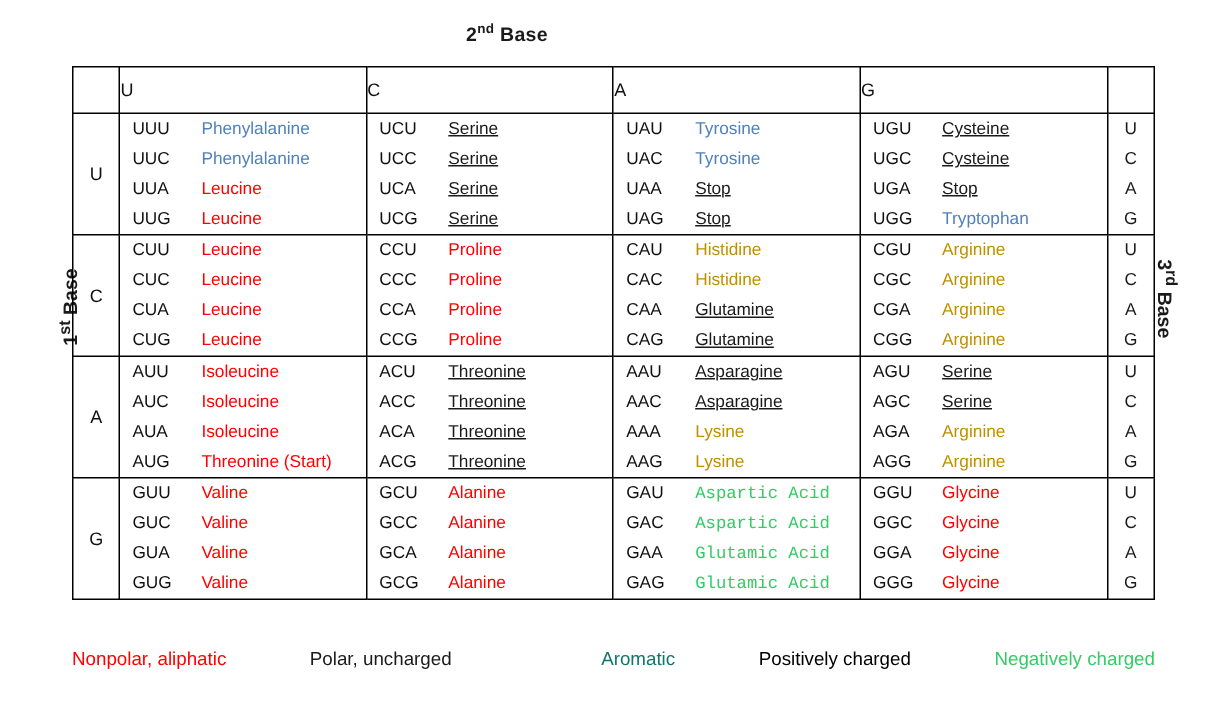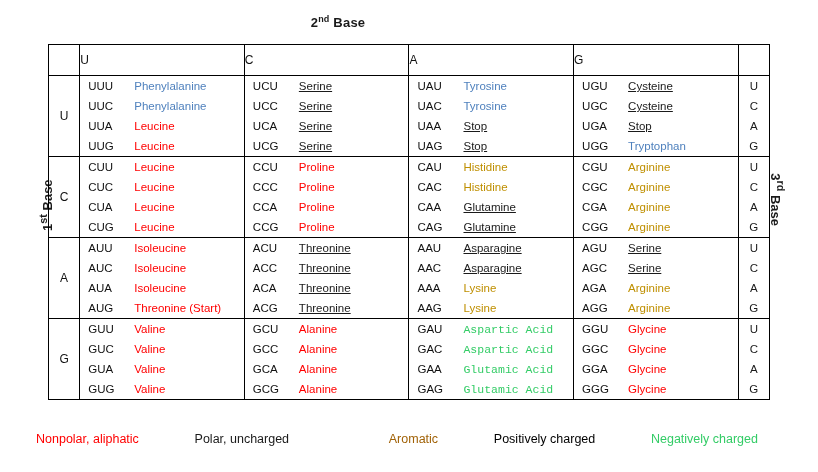--- a/index.html
+++ b/index.html
@@ -130,21 +130,21 @@
   
   .c-nonpolar { color: #ff0000; }
   .c-polar    { color: #1a1a1a; text-decoration: underline; }
   .c-aromatic { color: #4f81bd; }
   .c-positive { color: #bf8f00; }
   .c-negative { color: #33cc66; font-family: Liberation Mono, monospace; }
 
   
   .legend {
     position: absolute;
-    left: 36px;
+    left: 48px;
     top: 432px;
     width: 722px;
     display: flex;
     align-items: center;
     justify-content: space-between;
     font-size: 12.5px;
   }
   .legend span { white-space: nowrap; }
 </style>
 </head>
@@ -513,18 +513,18 @@
               <span>G</span>
             </div>
           </td>
         </tr>
       </tbody>
   </table>
 
   <div class="legend" id="legend">
       <span style="color: rgb(255, 0, 0);">Nonpolar, aliphatic</span>
       <span style="color: rgb(26, 26, 26);">Polar, uncharged</span>
-      <span style="color: #a16207; margin-left: 44px;">Aromatic</span>
+      <span style="color: #0f766e; margin-left: 44px;">Aromatic</span>
       <span style="color: #000000;">Positively charged</span>
       <span style="color: rgb(51, 204, 102); text-align: right;">Negatively charged</span>
     </div>
 
 </div>
 
 </body></html>

